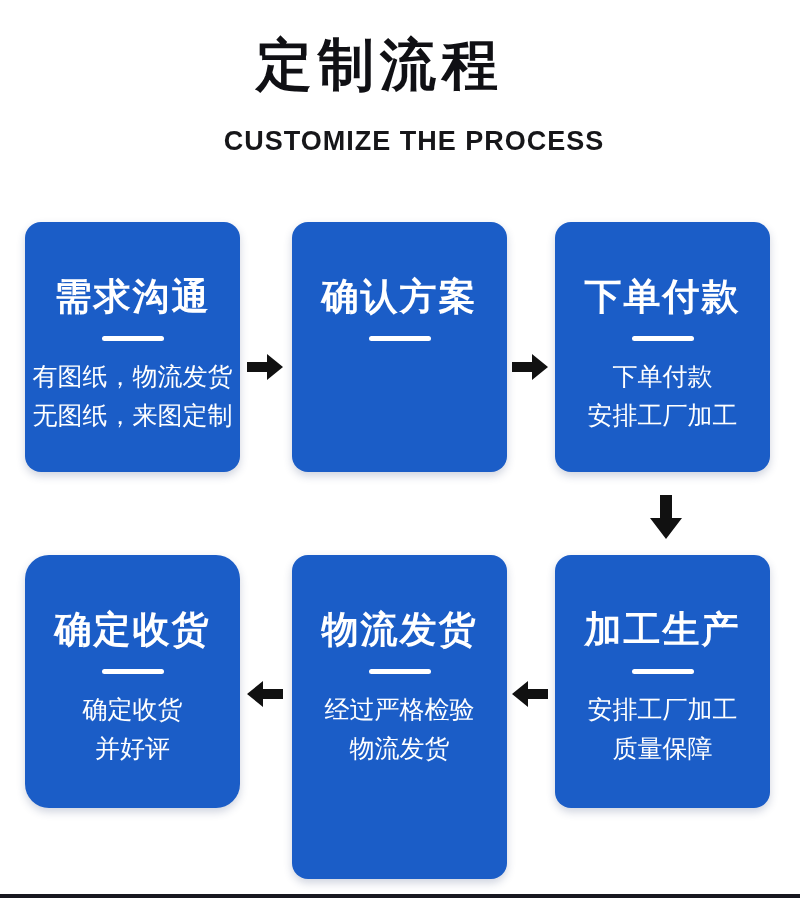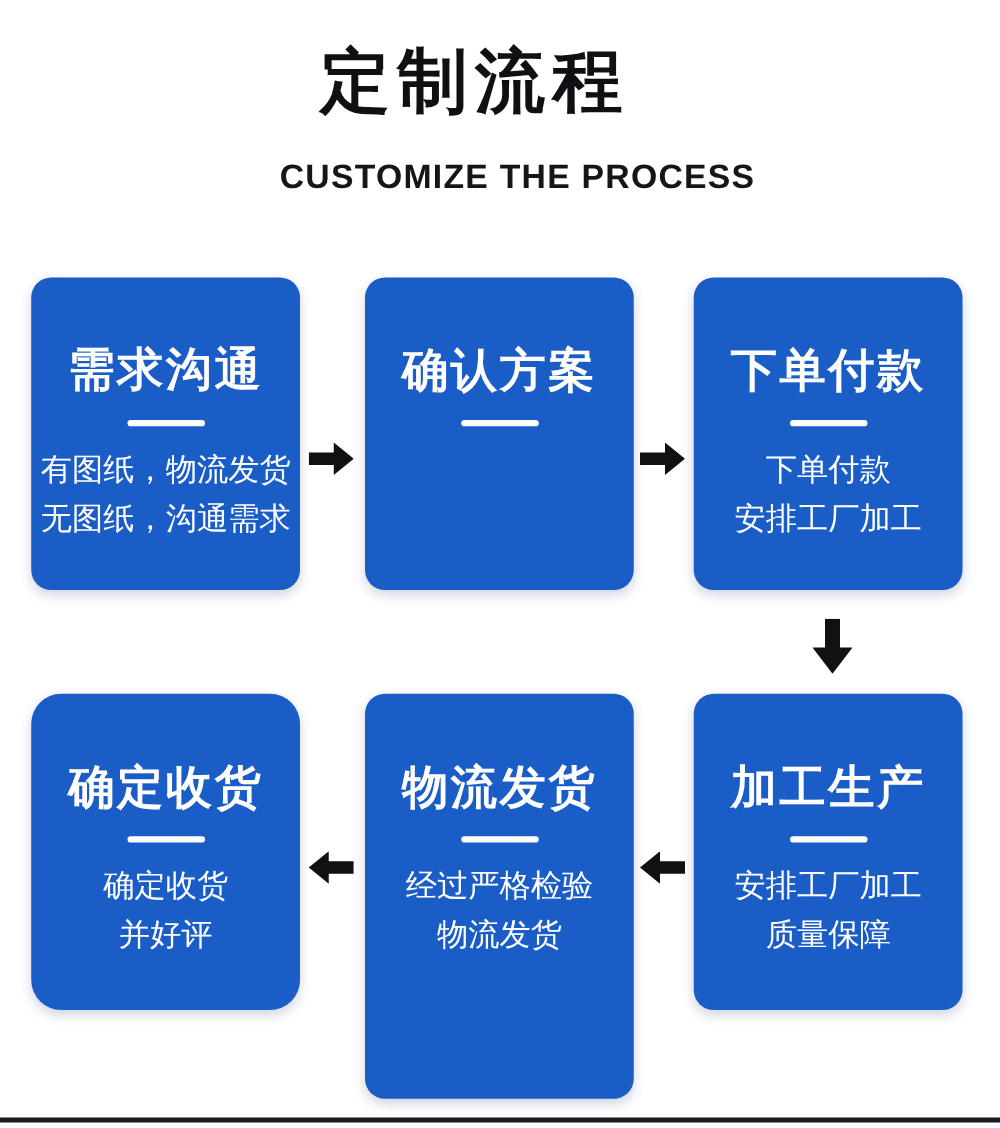--- a/index.html
+++ b/index.html
@@ -45,21 +45,21 @@
   }
   .card-divider{
     width:62px;height:5px;background:#ffffff;border-radius:3px;
     margin-top:17px;
   }
   .card-lines{margin-top:16px;}
   .card-line{
     font-size:25px;font-weight:500;line-height:39px;
     white-space:nowrap;
   }
-  .r1c1{left:25px;top:222px;font-family:Liberation Serif, serif;}
+  .r1c1{left:25px;top:222px;}
   .r1c2{left:292px;top:222px;}
   .r1c3{left:555px;top:222px;}
   .r2c1{left:25px;top:555px;height:253px;border-radius:24px;}
   .r2c2{left:292px;top:555px;height:324px;}
   .r2c3{left:555px;top:555px;height:253px;}
   
   .arrow{position:absolute;display:block;}
   .arrow svg{display:block;}
   .ar1{left:247px;top:354px;}
   .ar2{left:512px;top:354px;}
@@ -78,21 +78,21 @@
 <div class="page">
 
   <div class="page-title">定制流程</div>
   <div class="page-subtitle">CUSTOMIZE THE PROCESS</div>
 
   <div class="card r1c1">
     <div class="card-title">需求沟通</div>
     <div class="card-divider"></div>
     <div class="card-lines">
       <div class="card-line">有图纸，物流发货</div>
-      <div class="card-line">无图纸，沟通需求</div>
+      <div class="card-line">无图纸，来图定制</div>
     </div>
   </div>
 
   <div class="card r1c2">
     <div class="card-title">确认方案</div>
     <div class="card-divider"></div>
   </div>
 
   <div class="card r1c3">
     <div class="card-title">下单付款</div>

